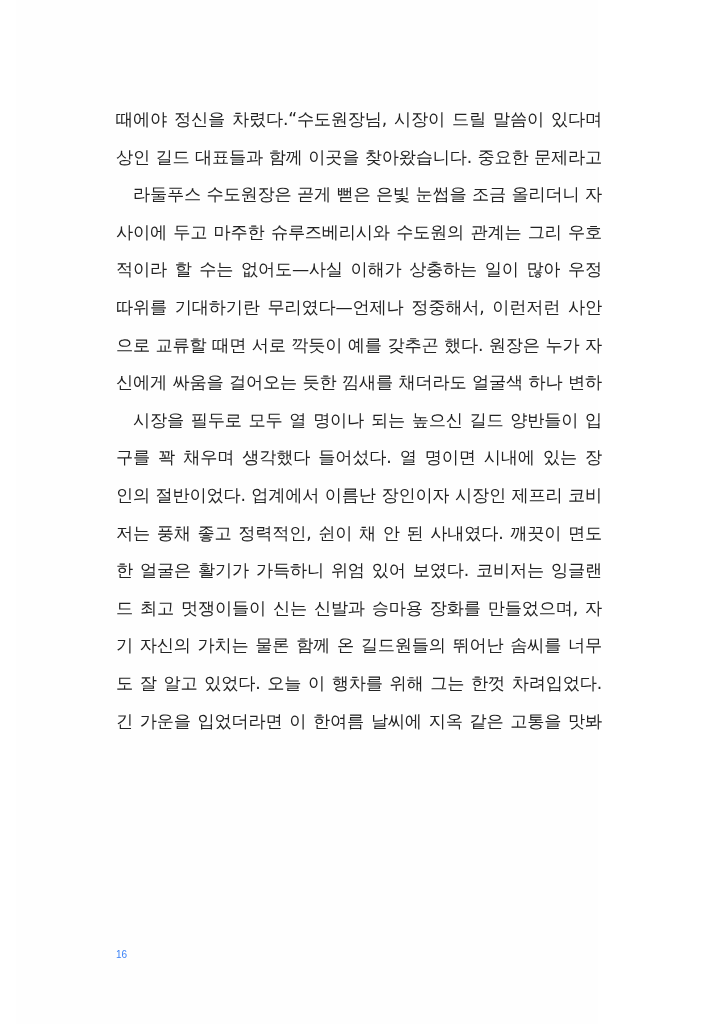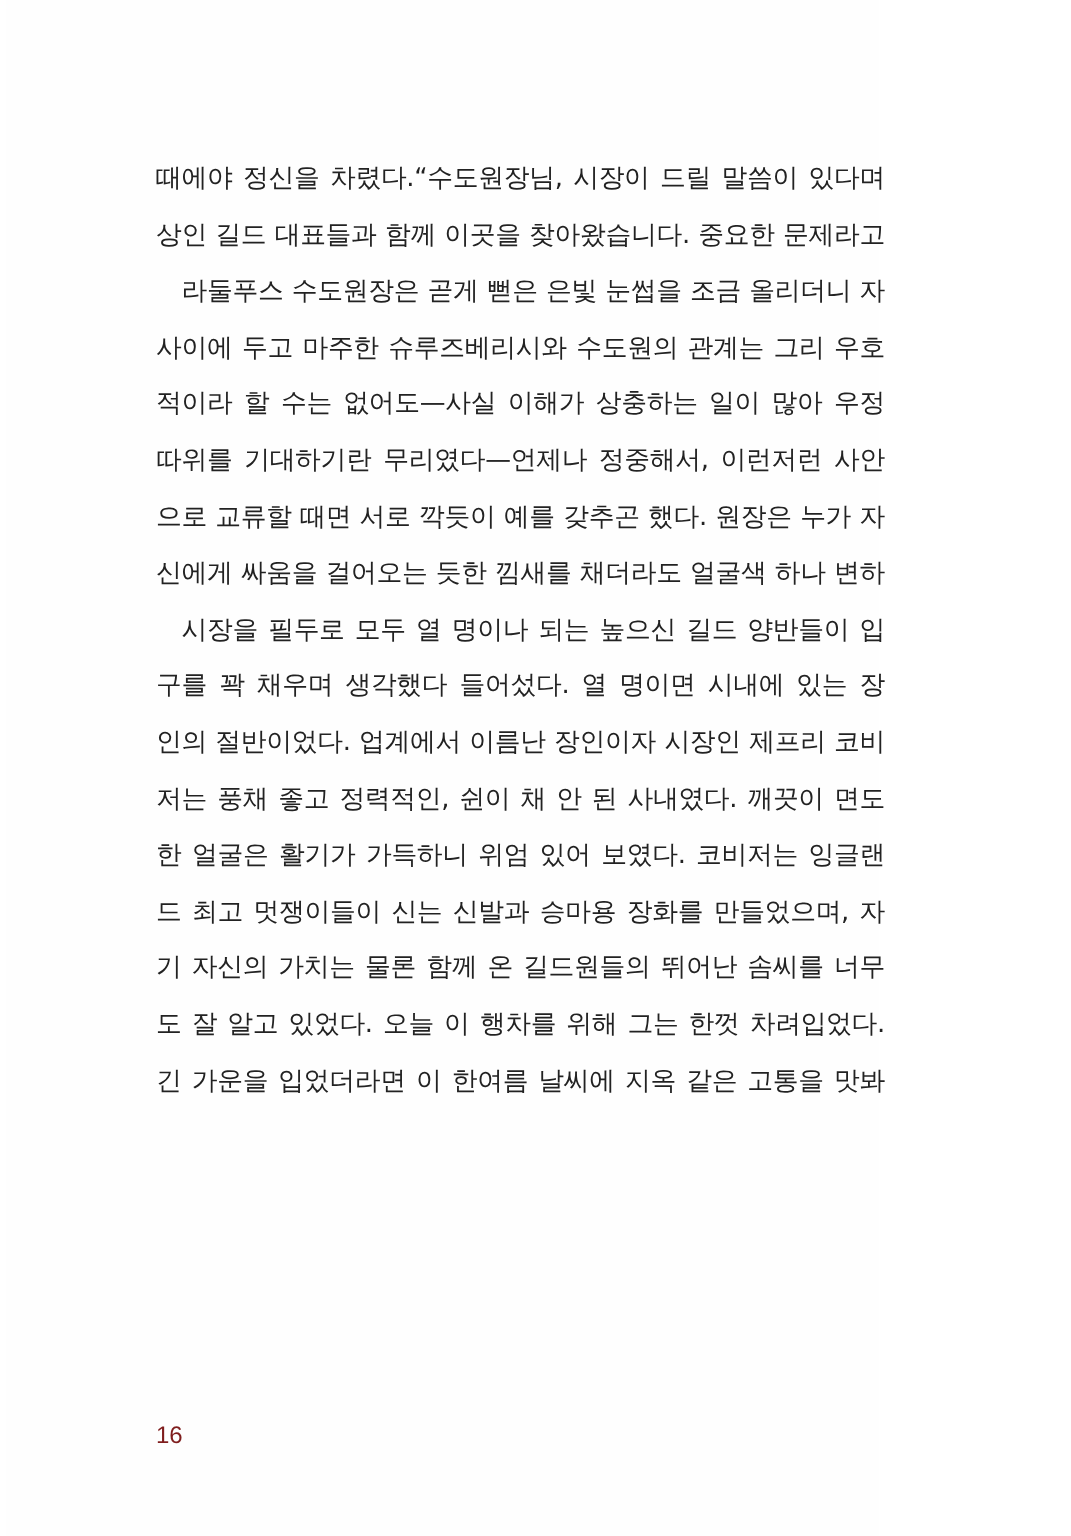--- a/index.html
+++ b/index.html
@@ -10,21 +10,21 @@
   body {
     width: 714px;
     height: 1024px;
     position: relative;
     overflow: hidden;
     font-family: "DejaVu Sans", sans-serif;
     color: #222222;
   }
   .page {
     position: absolute;
-    left: 4px; top: 0;
+    left: 16px; top: 0;
     width: 582px;
     height: 1024px;
     background: #fefefe;
   }
   .text-block {
     position: absolute;
     left: 100px;
     top: 101px;
     width: 486px;
   }
@@ -40,22 +40,22 @@
   .line.last {
     text-align-last: left;
   }
   .line.indent {
     padding-left: 17px;
   }
   .page-number {
     position: absolute;
     left: 100px;
     top: 949px;
-    font-size: 16px;
-    color: #7f1d1d;
+    font-size: 10px;
+    color: #3b82f6;
     font-family: "Liberation Sans", sans-serif;
   }
 </style>
 </head>
 <body>
 
 <div class="page">
   <div class="text-block">
     <div class="line">때에야 정신을 차렸다.“수도원장님, 시장이 드릴 말씀이 있다며</div>
     <div class="line">상인 길드 대표들과 함께 이곳을 찾아왔습니다. 중요한 문제라고</div>

